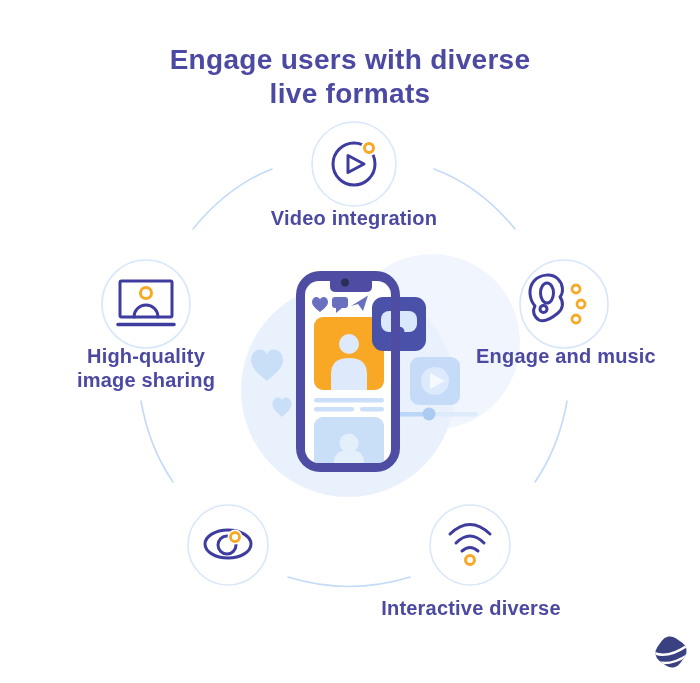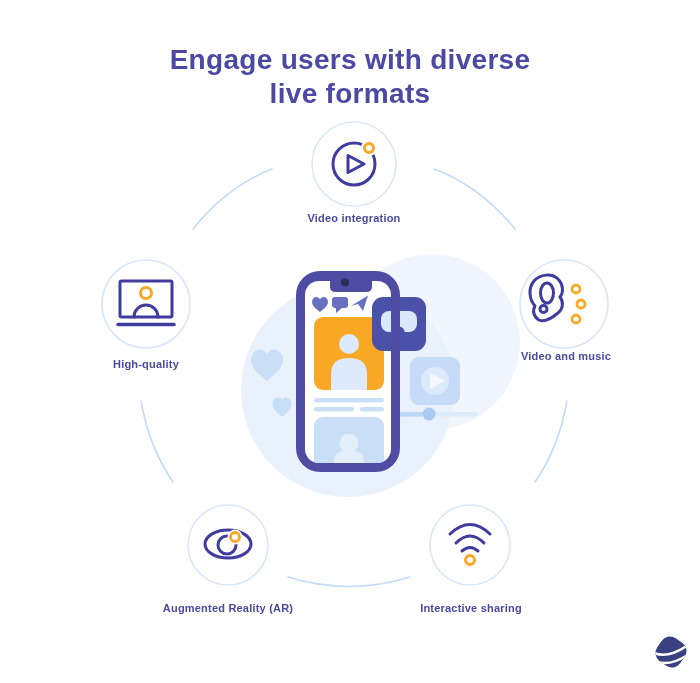--- a/index.html
+++ b/index.html
@@ -9,21 +9,21 @@
   }
   .art{position:absolute;left:0;top:0;}
   .title{
     position:absolute;left:0;right:0;top:24px;text-align:center;
     font-size:28px;font-weight:700;line-height:34px;letter-spacing:.3px;
     color:var(--title-text,#4B49A2);
   }
   .title span{display:block;}
   .label{
     position:absolute;transform:translateX(-50%);text-align:center;
-    font-size:11px;font-weight:700;line-height:24px;letter-spacing:.2px;
+    font-size:20px;font-weight:700;line-height:24px;letter-spacing:.2px;
     color:var(--label-text,#4B49A2);white-space:nowrap;
   }
   .label span{display:block;}
 </style>
 </head>
 <body>
 
 <div class="canvas">
 
   <svg class="art" width="700" height="683" viewBox="0 0 700 683">
@@ -160,25 +160,25 @@
 
   <h1 class="title">
     <span>Engage users with diverse</span>
     <span>live formats</span>
   </h1>
 
   <div class="label" style="left:354px;top:206px">
     <span>Video integration</span>
   </div>
   <div class="label" style="left:566px;top:344px">
-    <span>Video and music</span>
+    <span>Engage and music</span>
   </div>
   <div class="label" style="left:471px;top:596px">
-    <span>Interactive sharing</span>
+    <span>Interactive diverse</span>
   </div>
   <div class="label" style="left:228px;top:596px">
-    <span>Augmented Reality (AR)</span>
   </div>
-  <div class="label" style="left:146px;top:352px">
+  <div class="label" style="left:146px;top:344px">
     <span>High-quality</span>
+    <span>image sharing</span>
   </div>
 
 </div>
 
 </body></html>

